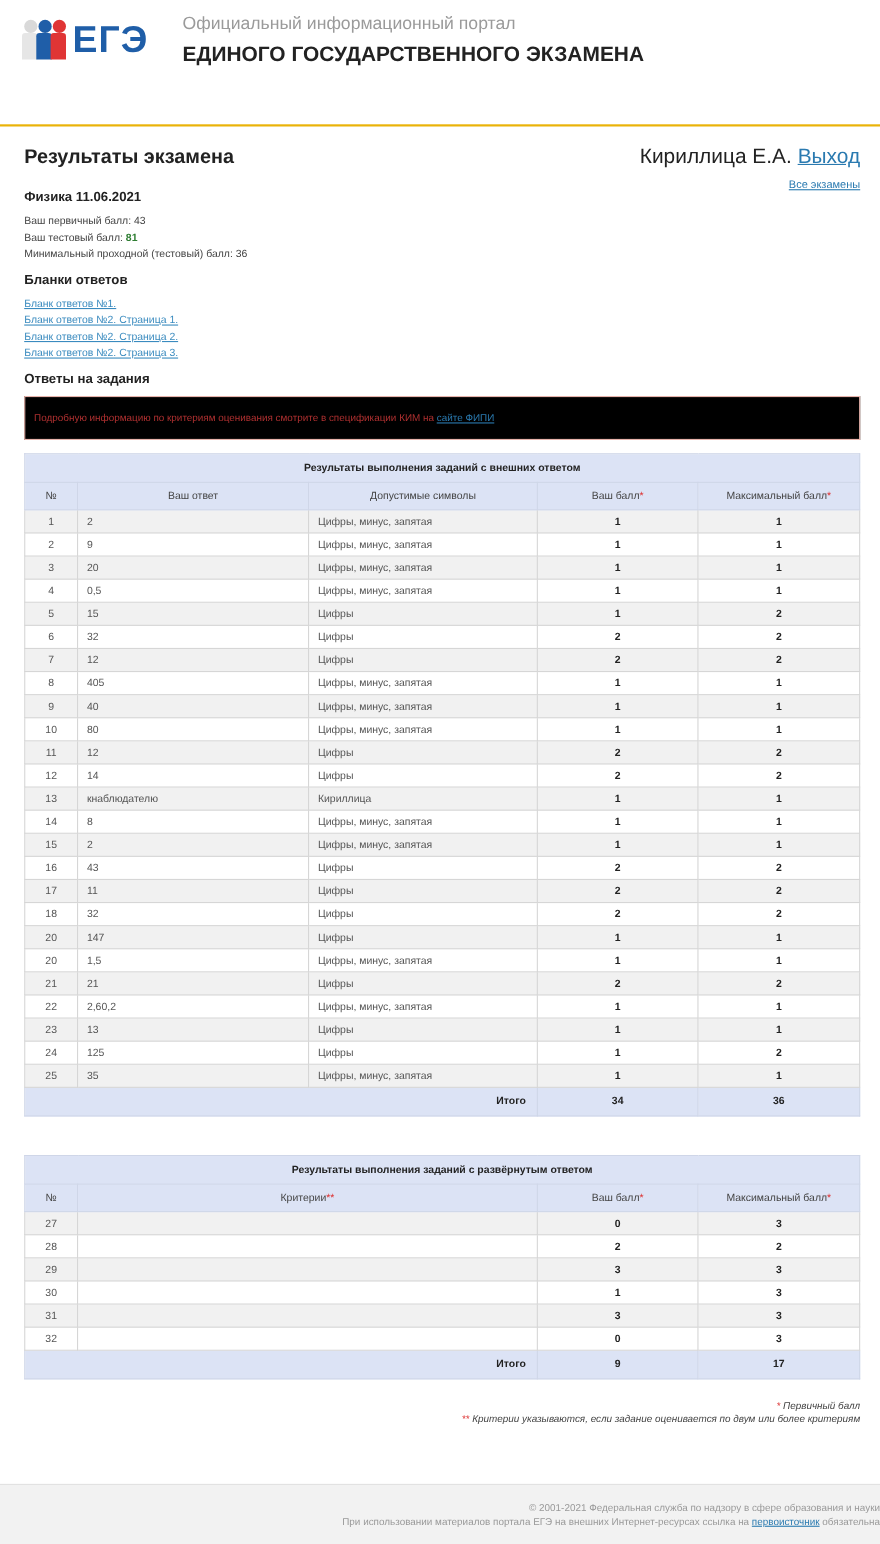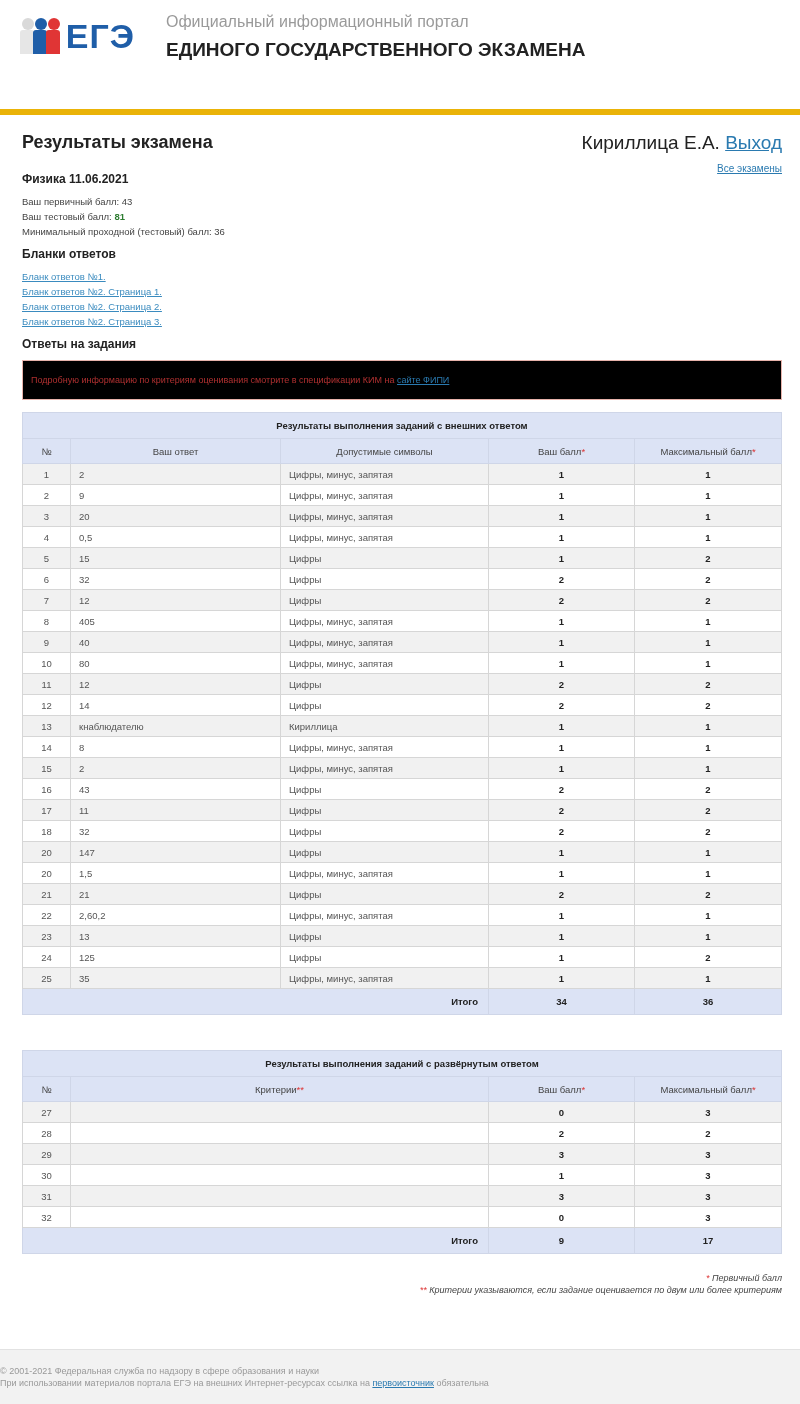--- a/index.html
+++ b/index.html
@@ -1,20 +1,20 @@
 <!DOCTYPE html>
 <html><head>
 <meta charset="utf-8">
 <style>
   * { box-sizing: border-box; margin: 0; padding: 0; }
   html, body { width: 800px; background: #ffffff; }
   body { font-family: "Liberation Sans", "DejaVu Sans", sans-serif; color: #222; width: 800px; height: 1404px; position: relative; overflow: hidden; }
   a { color: #2a7ab0; text-decoration: underline; }
 
-  .header { height: 115px; border-bottom: 6px solid #eab308; position: relative; }
+  .header { height: 115px; border-bottom: 2px solid #eab308; position: relative; }
   .logo { position: absolute; left: 20px; top: 14px; width: 115px; height: 45px; display: flex; align-items: center; }
   .logo-figures { width: 48px; height: 42px; position: relative; }
   .logo-figures .head { position: absolute; width: 12px; height: 12px; border-radius: 50%; top: 2px; }
   .logo-figures .body { position: absolute; top: 14px; height: 24px; border-radius: 3px 3px 0 0; }
   .logo-text { font-family: "Liberation Sans", sans-serif; font-weight: bold; font-size: 34px; color: #1f5ea8; letter-spacing: 1px; margin-left: 2px; }
   .portal-sub { position: absolute; left: 166px; top: 13px; font-size: 16px; color: #9a9a9a; }
   .portal-title { position: absolute; left: 166px; top: 39px; font-size: 19px; font-weight: bold; color: #222; }
 
   .main { position: absolute; left: 22px; top: 115px; width: 760px; }
   .page-title { position: absolute; left: 0; top: 17px; font-size: 18px; font-weight: bold; color: #222; }
@@ -47,21 +47,21 @@
   table.res td.sc { text-align: center; font-weight: bold; color: #222; }
   table.res .total td { background: #dce3f5 !important; height: 26px; font-weight: bold; text-align: center; border-color: #cfd6e8; }
   table.res .total td.lbl { text-align: right; padding-right: 10px; }
 
   #t1 { top: 297px; }
   #t2 { top: 935px; border-radius: 20px; }
 
   .notes { position: absolute; right: 0; top: 1157px; text-align: right; font-size: 9px; font-style: italic; color: #444; line-height: 12px; }
   .notes .star { color: #d33; }
 
-  .footer { position: absolute; left: 0; top: 1349px; width: 800px; height: 55px; background: #f2f2f2; border-top: 1px solid #e2e2e2; text-align: left; font-size: 9px; color: #999; padding-top: 15px; line-height: 12px; }
+  .footer { position: absolute; left: 0; top: 1349px; width: 800px; height: 55px; background: #f2f2f2; border-top: 1px solid #e2e2e2; text-align: right; font-size: 9px; color: #999; padding-top: 15px; line-height: 12px; }
   .footer a { color: #2a7ab0; }
 </style>
 </head>
 <body>
 
 <div class="header">
   <div class="logo">
     <div class="logo-figures">
       <span class="head" style="left:2px;background:#d9d9d9;"></span>
       <span class="head" style="left:15px;background:#1f5ea8;"></span>

